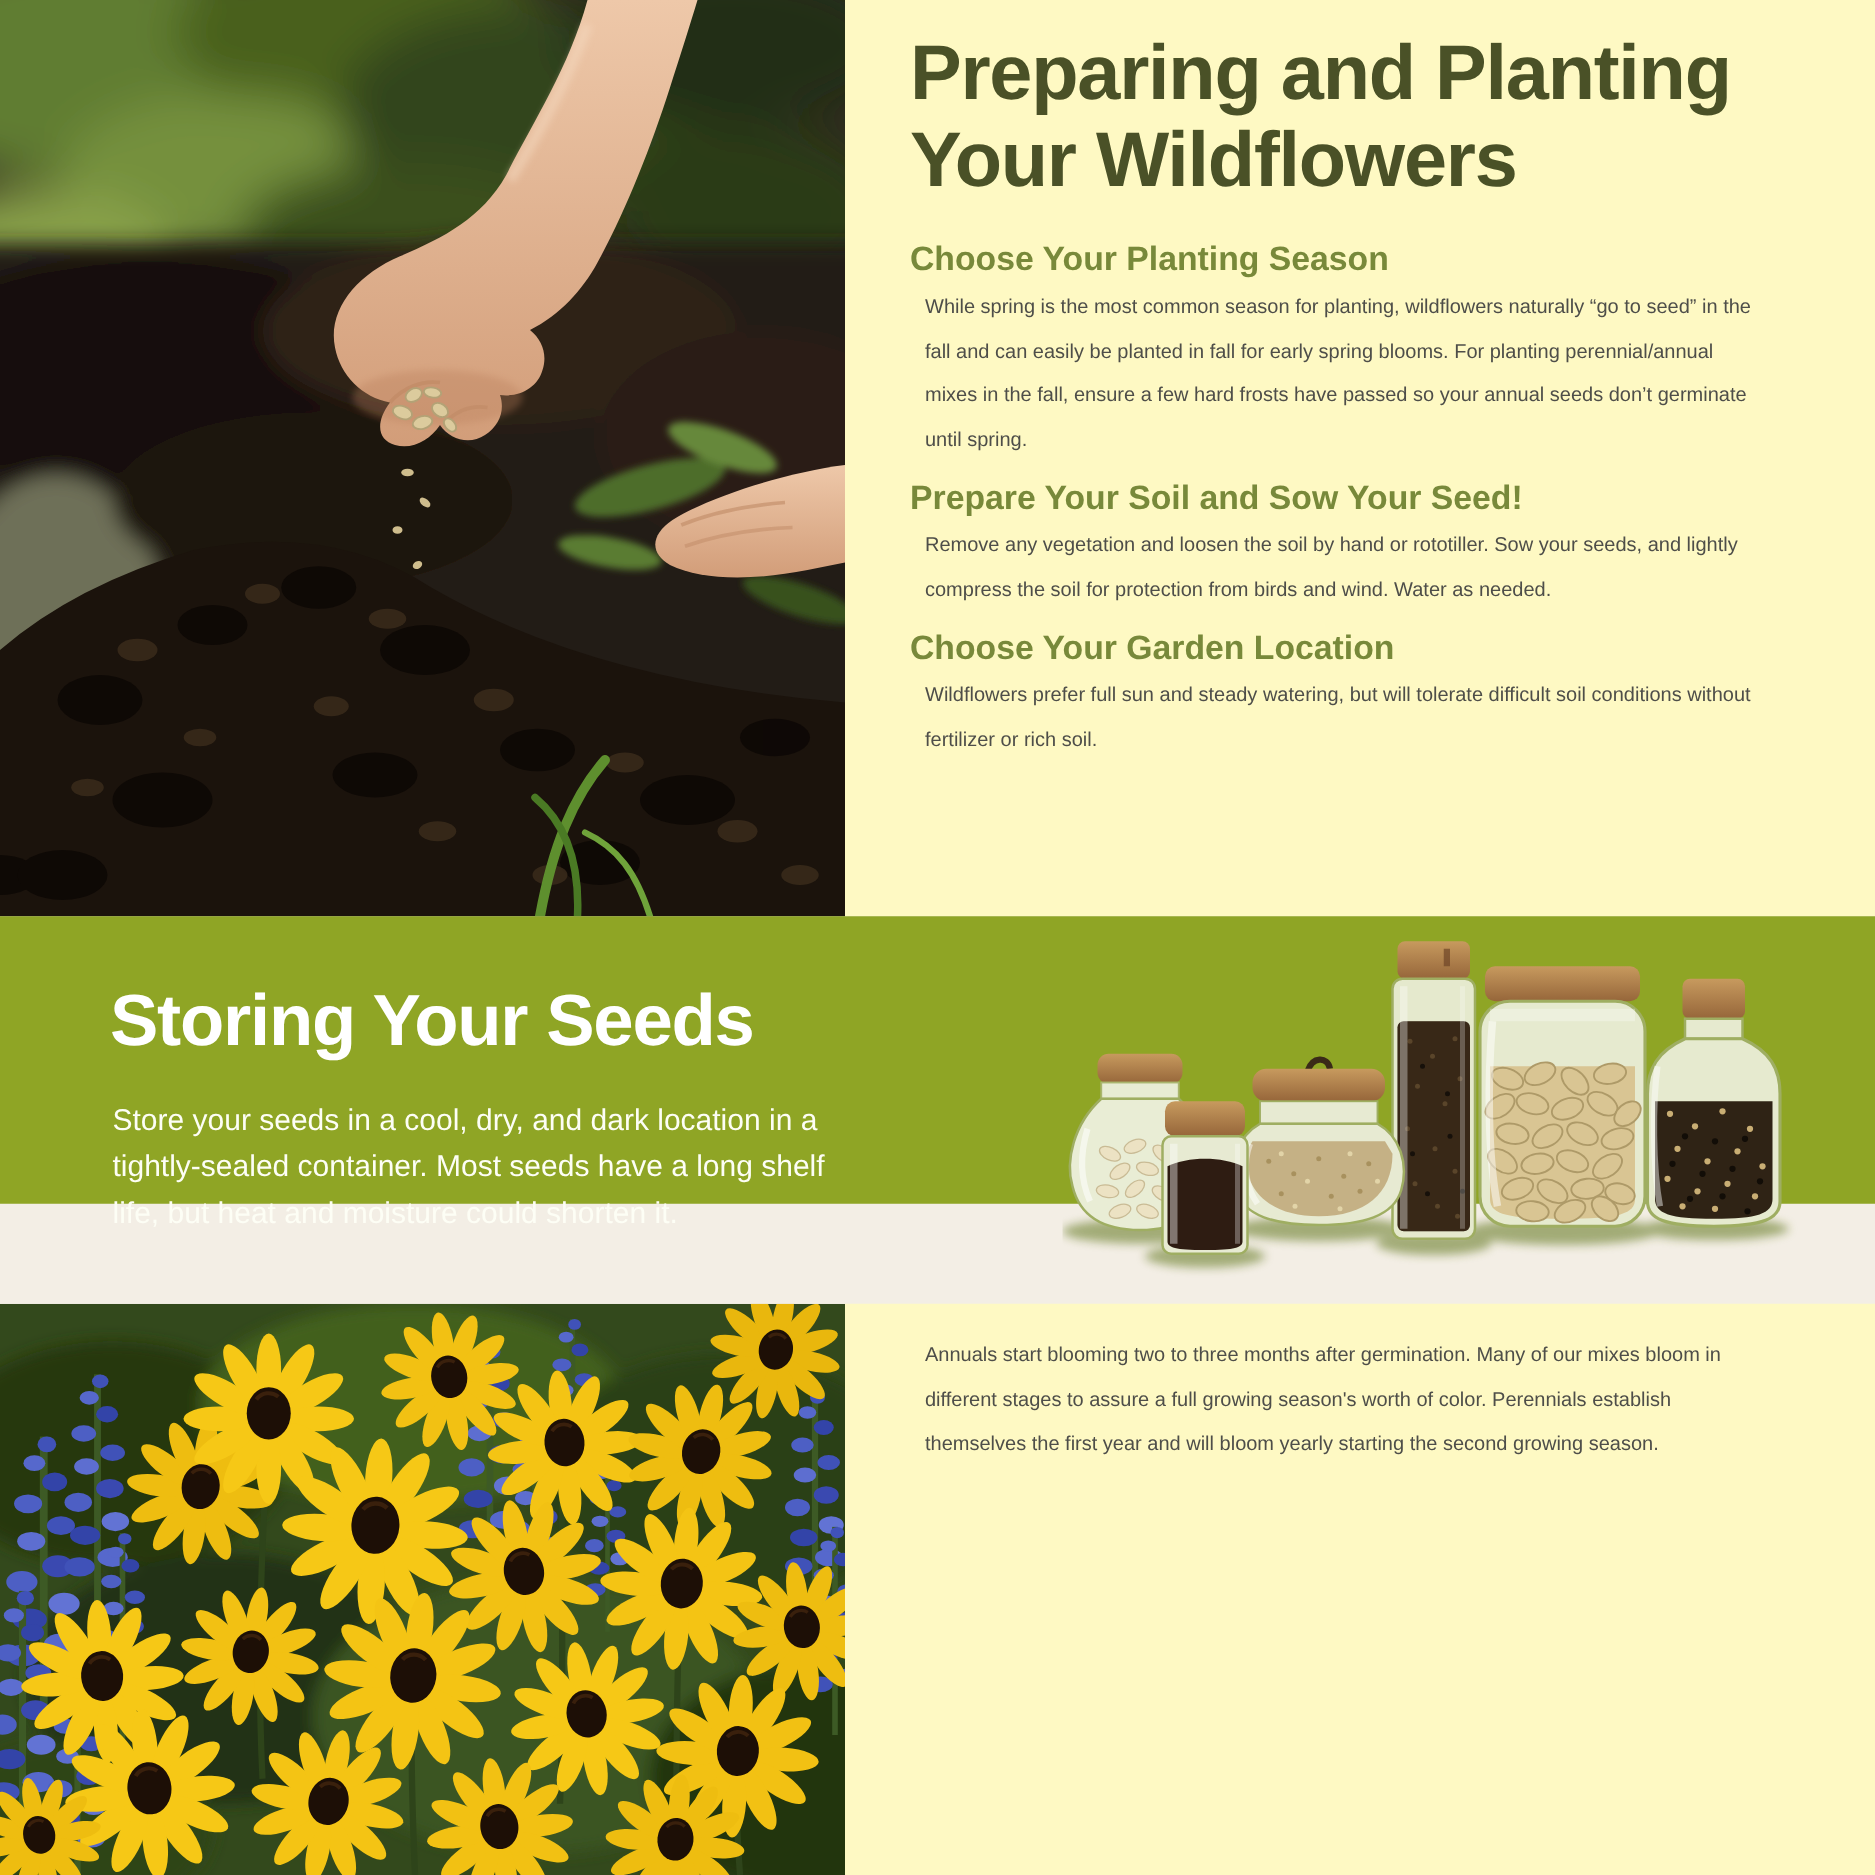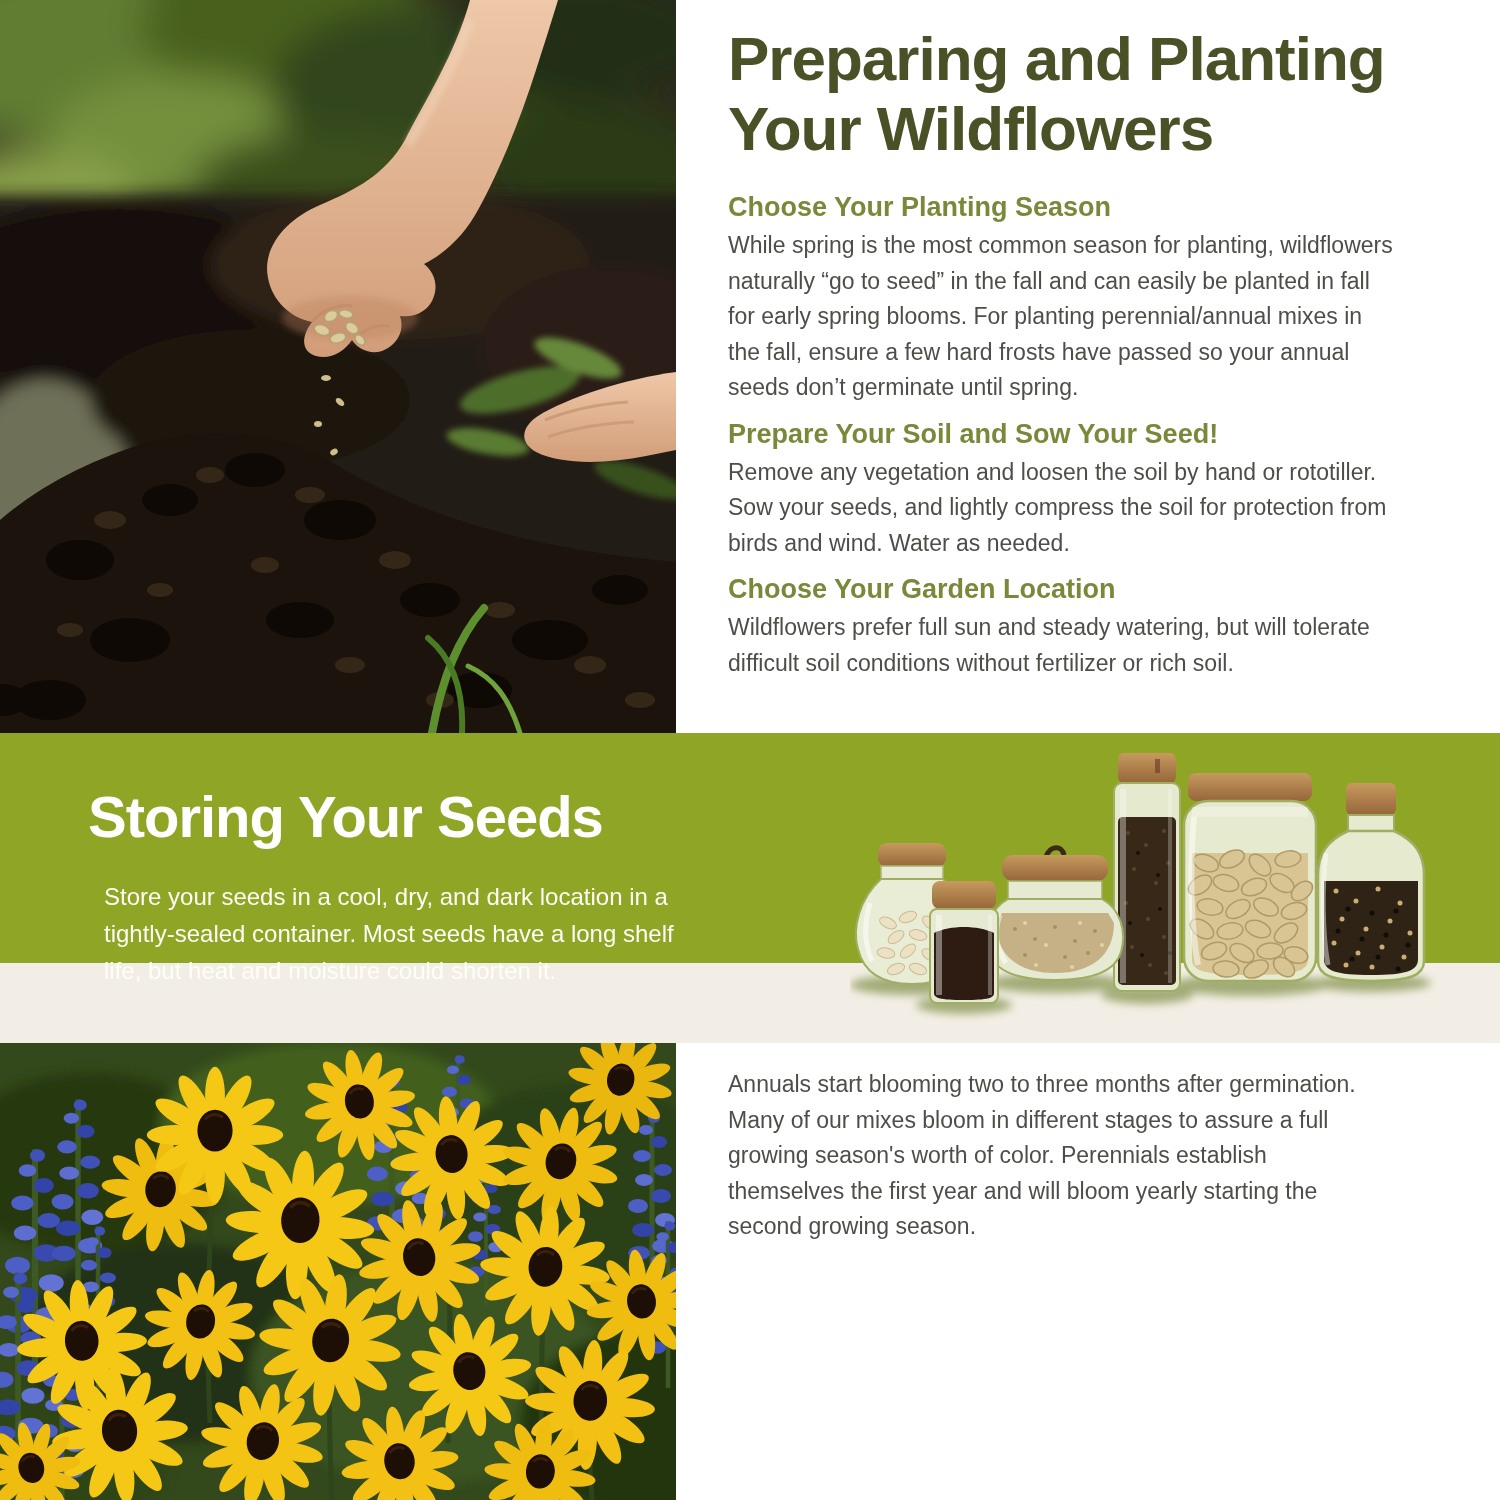--- a/index.html
+++ b/index.html
@@ -4,37 +4,37 @@
 <style>
   html,body{margin:0;padding:0;background:#ffffff;}
   .canvas{position:relative;width:1500px;height:1500px;background:#f3eee5;overflow:hidden;
           font-family:"Liberation Sans","DejaVu Sans",sans-serif;}
   figure{margin:0;padding:0;}
   .photo{position:absolute;overflow:hidden;}
   .photo svg{display:block;}
   .photo-soil{left:0;top:0;width:676px;height:733px;}
   .photo-flowers{left:0;top:1043px;width:676px;height:457px;}
 
-  .panel{position:absolute;box-sizing:border-box;background:#ffffff;}
+  .panel{position:absolute;box-sizing:border-box;background:#fef9c3;}
   .panel-top{left:676px;top:0;width:824px;height:733px;padding:24px 42px 0 52px;}
   .panel-bottom{left:676px;top:1043px;width:824px;height:457px;padding:24px 42px 0 52px;}
 
   h1.big-title{font-size:62px;line-height:70px;font-weight:bold;color:#4a5127;
                letter-spacing:-1px;margin:0 0 28px 0;}
   .sub h2{font-size:27px;line-height:31px;font-weight:bold;color:#78893a;margin:2px 0 5px 0;}
-  .sub p, .panel-bottom p{font-size:23px;line-height:35.5px;color:#4e4e49;margin:0 0 13px 0;
+  .sub p, .panel-bottom p{font-size:16px;line-height:35.5px;color:#4e4e49;margin:0 0 13px 12px;
          max-width:668px;}
   .panel-bottom h1{margin-bottom:24px;}
   .panel-bottom p{max-width:650px;margin-top:0;}
 
   .band{position:absolute;left:0;top:733px;width:1500px;height:230px;background:#8fa525;}
   .band-text{position:absolute;left:88px;top:50px;}
   .band-text h2{font-size:58px;line-height:67px;font-weight:bold;color:#ffffff;
                 letter-spacing:-1px;margin:0 0 28px 0;}
-  .band-text p{font-size:24px;line-height:37px;color:#fdfef5;margin:16px;max-width:600px;}
+  .band-text p{font-size:24px;line-height:37px;color:#fdfef5;margin:2px;max-width:600px;}
   .jars{position:absolute;left:850px;top:0;width:650px;height:285px;margin-top:0;}
   .jars svg{position:absolute;left:0;bottom:-18px;}
 </style>
 </head>
 <body>
 
 <div class="canvas">
 
   <figure class="photo photo-soil">
     <svg width="676" height="733" viewBox="0 0 676 733">

